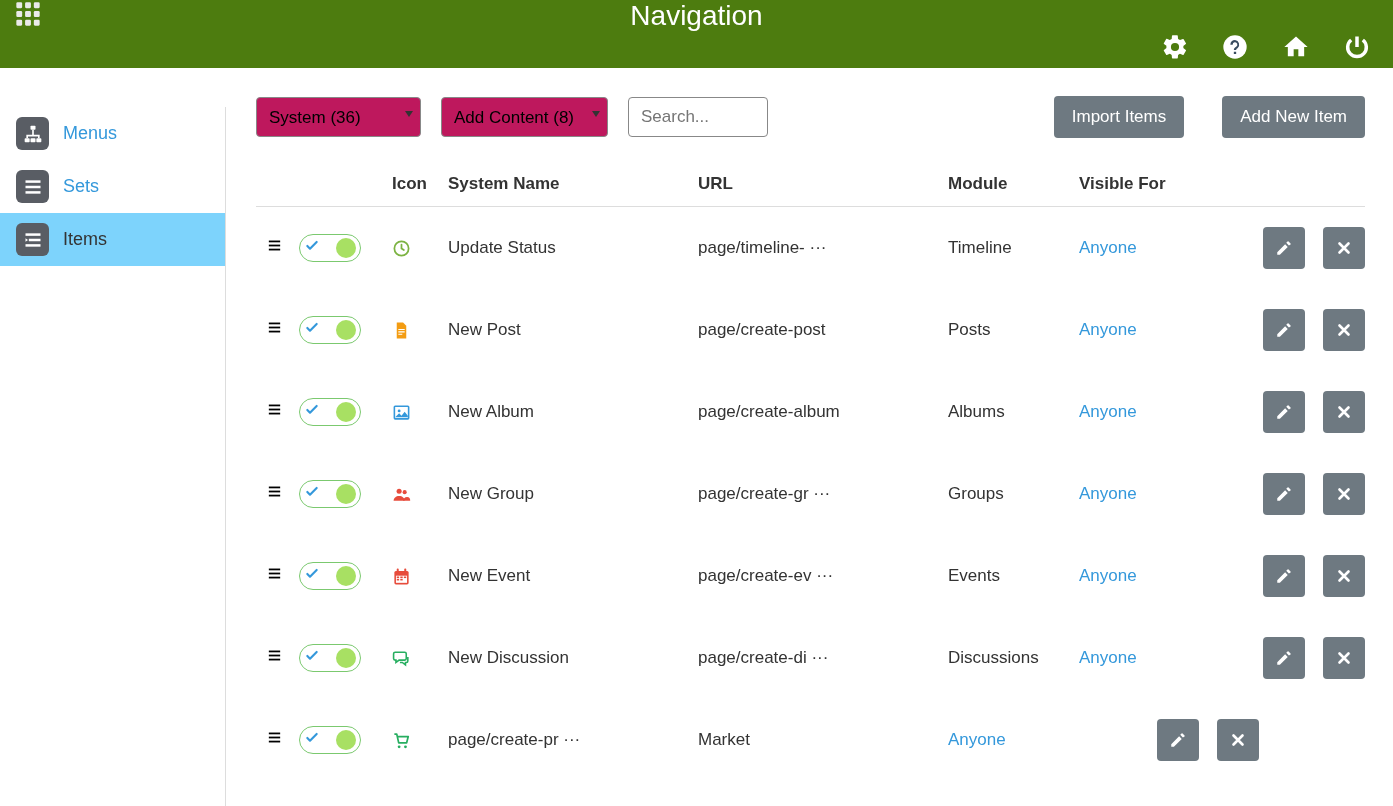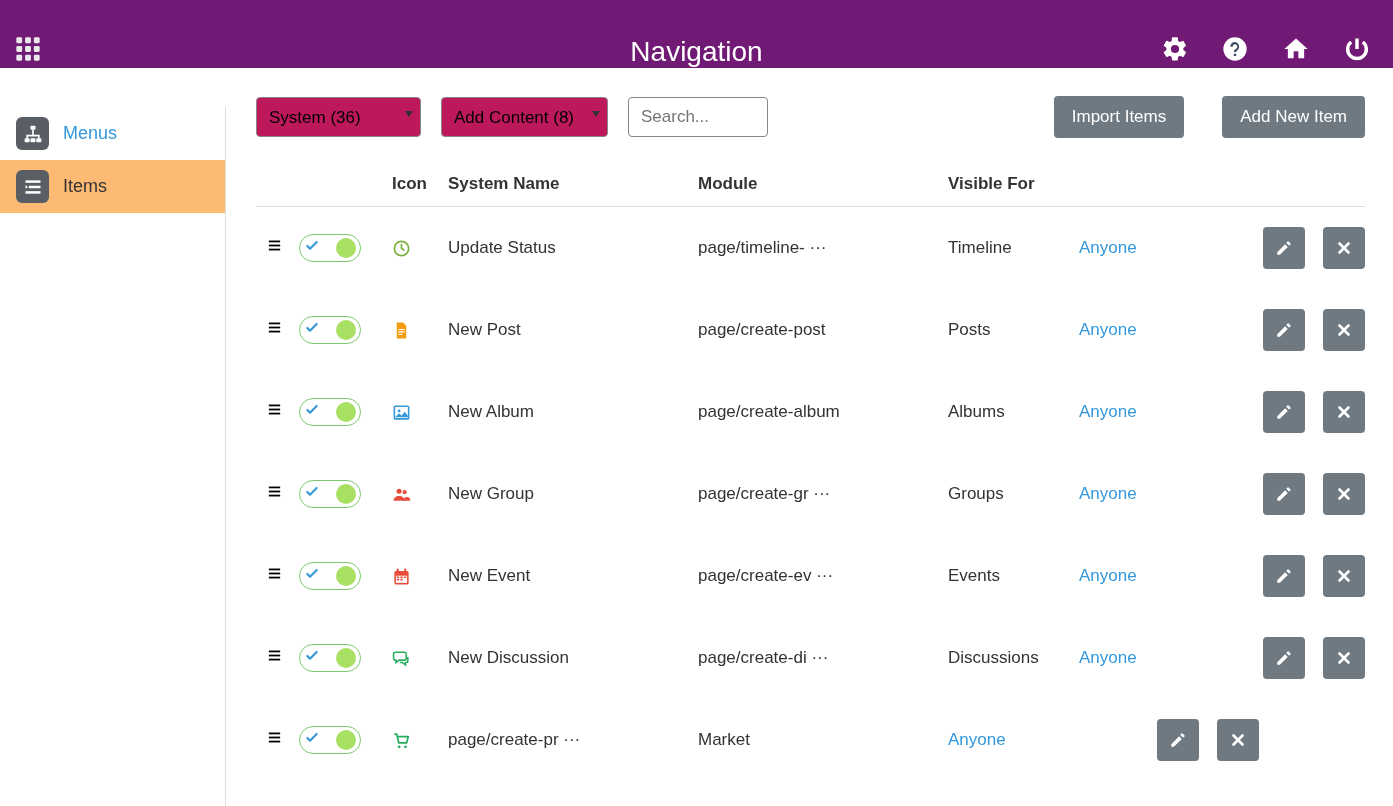--- a/index.html
+++ b/index.html
@@ -1,31 +1,31 @@
 <!DOCTYPE html>
 <html><head>
 <meta charset="utf-8">
 <style>
   * { box-sizing: border-box; margin: 0; padding: 0; }
   body { font-family: -apple-system, BlinkMacSystemFont, "Segoe UI", Arial, sans-serif; font-size: 17px; color: #333; background: #fff; }
   
   
-  .header { background: #701a75; height: 68px; display: flex; align-items: flex-end; position: relative; }
+  .header { background: #4d7c0f; height: 68px; display: flex; align-items: flex-start; position: relative; flex-direction: column; }
   .header .apps-icon { margin-left: 14px; color: #f0f0f0; cursor: pointer; }
   .header .title { position: absolute; left: 50%; transform: translateX(-50%); color: #fff; font-size: 28px; font-weight: 400; }
   .header .right-icons { margin-left: auto; display: flex; gap: 32px; padding-right: 22px; }
   .header .right-icons svg { cursor: pointer; }
   
   
   .wrap { display: flex; }
   
   
   .sidebar { width: 227px; border-right: 1px solid #ddd; min-height: 738px; margin-top: 39px; }
   .nav-item { display: flex; align-items: center; gap: 14px; padding: 10px 16px; cursor: pointer; }
-  .nav-item.active { background: #fdba74; }
+  .nav-item.active { background: #7dd3fc; }
   .nav-item .nav-icon { width: 33px; height: 33px; background: #595d64; border-radius: 6px; display: flex; align-items: center; justify-content: center; }
   .nav-item .nav-label { font-size: 18px; color: #3498db; }
   .nav-item.active .nav-label { color: #333; }
   
   
   .main { flex: 1; padding: 28px 28px 0 30px; }
   
   
   .toolbar { display: flex; align-items: center; gap: 20px; margin-bottom: 24px; }
   .select { height: 40px; padding: 0 28px 0 12px; border: 1px solid #888; border-radius: 4px; background: #be185d; font-size: 17px; appearance: none; position: relative; cursor: pointer; }
@@ -103,20 +103,30 @@
         <svg width="20" height="20" viewBox="0 0 24 24" fill="#fff">
             <rect x="9" y="2" width="6" height="5" rx="1"></rect>
             <rect x="2" y="17" width="6" height="5" rx="1"></rect>
             <rect x="9" y="17" width="6" height="5" rx="1"></rect>
             <rect x="16" y="17" width="6" height="5" rx="1"></rect>
             <path d="M12 7v5M5 17v-3h14v3M12 12v2" stroke="#fff" stroke-width="2" fill="none"></path>
           </svg>
       </div>
       <span class="nav-label">Menus</span>
     </div>
+    <div class="nav-item">
+      <div class="nav-icon">
+        <svg width="20" height="20" viewBox="0 0 24 24" fill="#fff">
+            <rect x="3" y="4" width="18" height="3"></rect>
+            <rect x="3" y="10.5" width="18" height="3"></rect>
+            <rect x="3" y="17" width="18" height="3"></rect>
+          </svg>
+      </div>
+      <span class="nav-label">Sets</span>
+    </div>
     <div class="nav-item active">
       <div class="nav-icon">
         <svg width="20" height="20" viewBox="0 0 24 24" fill="#fff">
             <rect x="3" y="4" width="18" height="3"></rect>
             <rect x="7" y="10.5" width="14" height="3"></rect>
             <rect x="3" y="17" width="18" height="3"></rect>
             <polygon points="3,10 3,14 6,12"></polygon>
           </svg>
       </div>
       <span class="nav-label">Items</span>
@@ -131,20 +141,21 @@
       <div class="toolbar-spacer"></div>
       <button class="btn">Import Items</button>
       <button class="btn">Add New Item</button>
     </div>
 
     <div class="table">
       <div class="thead">
         <div></div>
         <div>Icon</div>
         <div>System Name</div>
+        <div>URL</div>
         <div>Module</div>
         <div>Visible For</div>
         <div></div>
       </div>
       <div id="tbody">
           <div class="trow">
     <div class="handle-cell">
       <span class="drag-handle"><svg width="17" height="17" style="color:#3498db">
                   <use href="#ico-drag"></use>
                 </svg></span>

